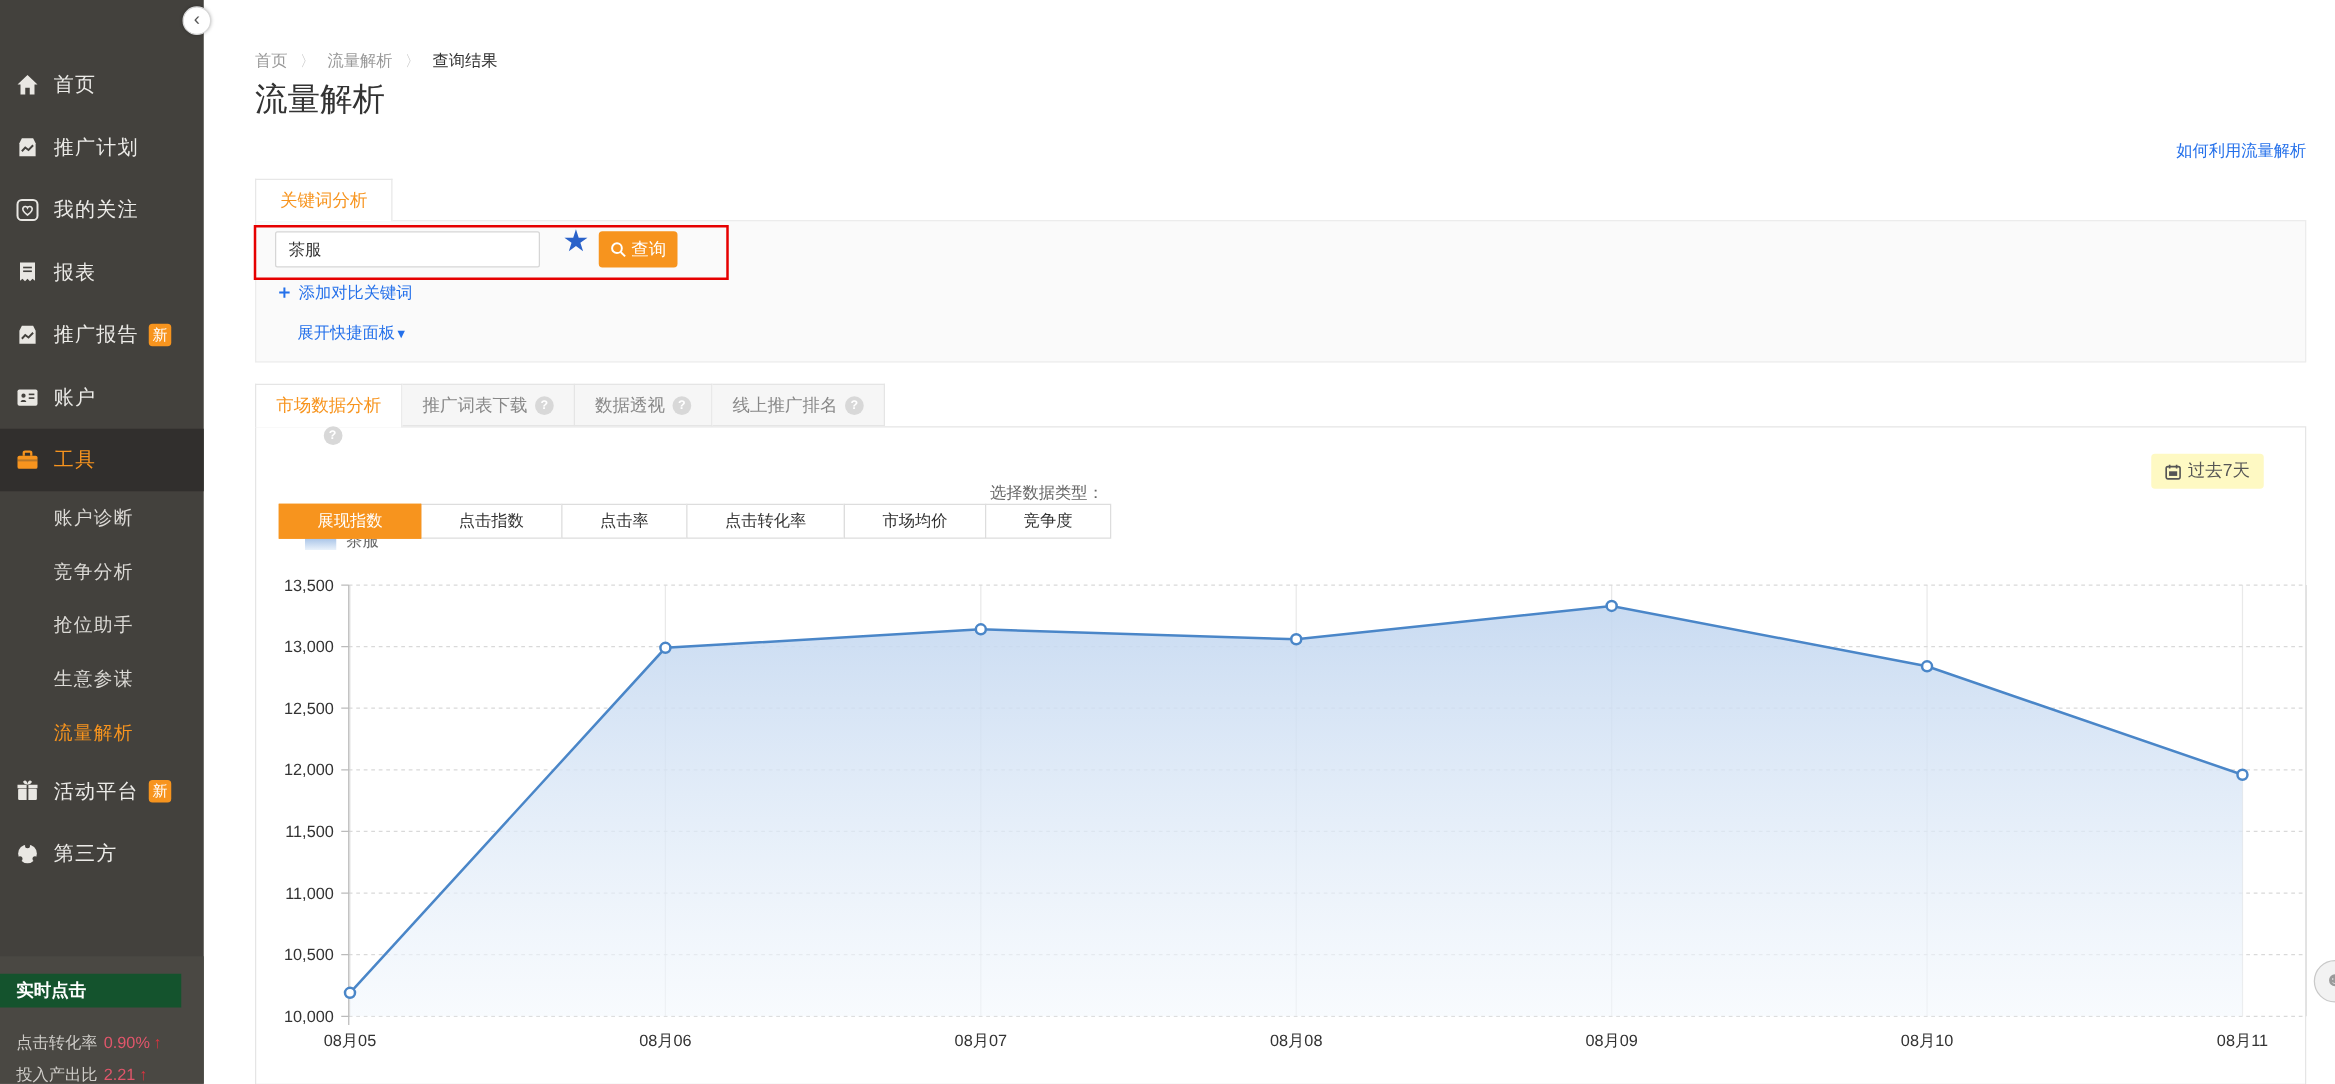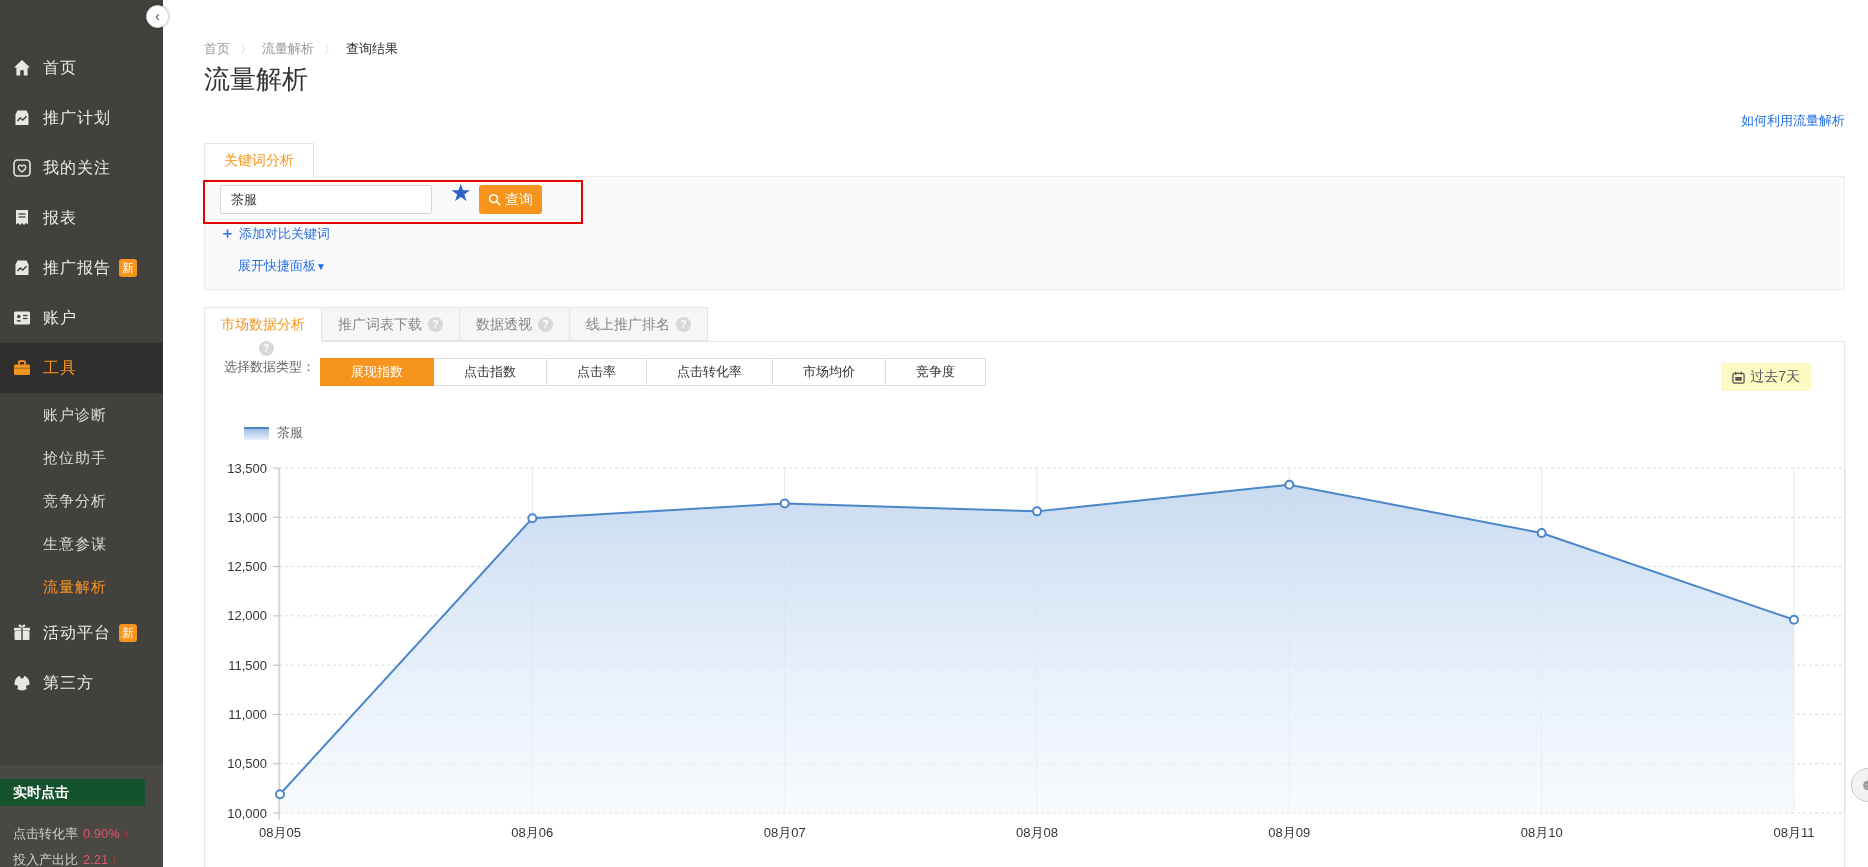--- a/index.html
+++ b/index.html
@@ -69,21 +69,21 @@
     background:#f6f6f6; border:1px solid #e5e5e5; border-left:none; cursor:pointer;
     display:flex; align-items:center; }
   .dtab:first-child { border-left:1px solid #e5e5e5;flex-direction:column; }
   .dtab.active { background:#fff; color:#f7941e; height:35px; border-bottom:none; }
   .help-q { display:inline-block; width:15px; height:15px; border-radius:50%;
     background:#d8d8d8; color:#fff; font-size:10px; font-weight:bold; line-height:15px;
     text-align:center; margin-left:6px; }
 
   #content-box { position:absolute; left:41px; top:341px; width:1641px; height:527px;
     background:#fff; border:1px solid #e5e5e5; }
-  #dtype-row { position:absolute; left:19px; top:16px; display:flex; align-items:flex-start; }
+  #dtype-row { position:absolute; left:19px; top:43px; display:flex; align-items:flex-end;flex-direction:column; }
   #dtype-label { font-size:13px; color:#666; margin-right:6px; }
   .seg-btn { height:28px; line-height:26px; padding:0 30px; font-size:13px; color:#333;
     background:#fff; border:1px solid #ddd; margin-left:-1px; cursor:pointer;
     font-family:inherit; }
   .seg-btn.active { background:#f7941e; border-color:#f7941e; color:#fff; position:relative; z-index:1; }
   #date-range-btn { position:absolute; right:33px; top:21px; height:28px;
     background:#fef9c3; border:none; border-radius:3px; padding:0 11px; font-size:14px;
     color:#555; cursor:pointer; display:flex; align-items:center; gap:5px; font-family:inherit; }
 
   #legend { position:absolute; left:39px; top:82px; display:flex; align-items:center; }
@@ -151,22 +151,22 @@
       </li>
       <li class="menu-item active">
         <svg class="mi-icon" viewBox="0 0 20 20">
           <rect x="2" y="6.5" width="16" height="10.5" rx="1.5" fill="#f7941e"></rect>
      <path d="M7 6.5 V4.2 A1 1 0 0 1 8 3.2 H12 A1 1 0 0 1 13 4.2 V6.5" fill="none" stroke="#f7941e" stroke-width="1.8"></path>
      <rect x="2" y="9.5" width="16" height="1.6" fill="#43413d" opacity="0.35"></rect>
         </svg>
         <span class="mi-label">工具</span>
       </li>
       <li class="sub-item">账户诊断</li>
+      <li class="sub-item">竞争分析</li>
       <li class="sub-item">抢位助手</li>
-      <li class="sub-item">竞争分析</li>
       <li class="sub-item">生意参谋</li>
       <li class="sub-item active">流量解析</li>
       <li class="menu-item">
         <svg class="mi-icon" viewBox="0 0 20 20">
           <rect x="2.5" y="8" width="15" height="9" rx="1" fill="#e9e7e3"></rect>
      <rect x="2" y="4.8" width="16" height="2.8" fill="#e9e7e3"></rect>
      <line x1="10" y1="4.8" x2="10" y2="17" stroke="#43413d" stroke-width="1.4"></line>
      <path d="M10 4.5 C7 4.5 5.5 2 7.5 1.5 C9 1.2 10 3 10 4.5 C10 3 11 1.2 12.5 1.5 C14.5 2 13 4.5 10 4.5 Z" fill="#e9e7e3"></path>
         </svg>
         <span class="mi-label">活动平台</span>

